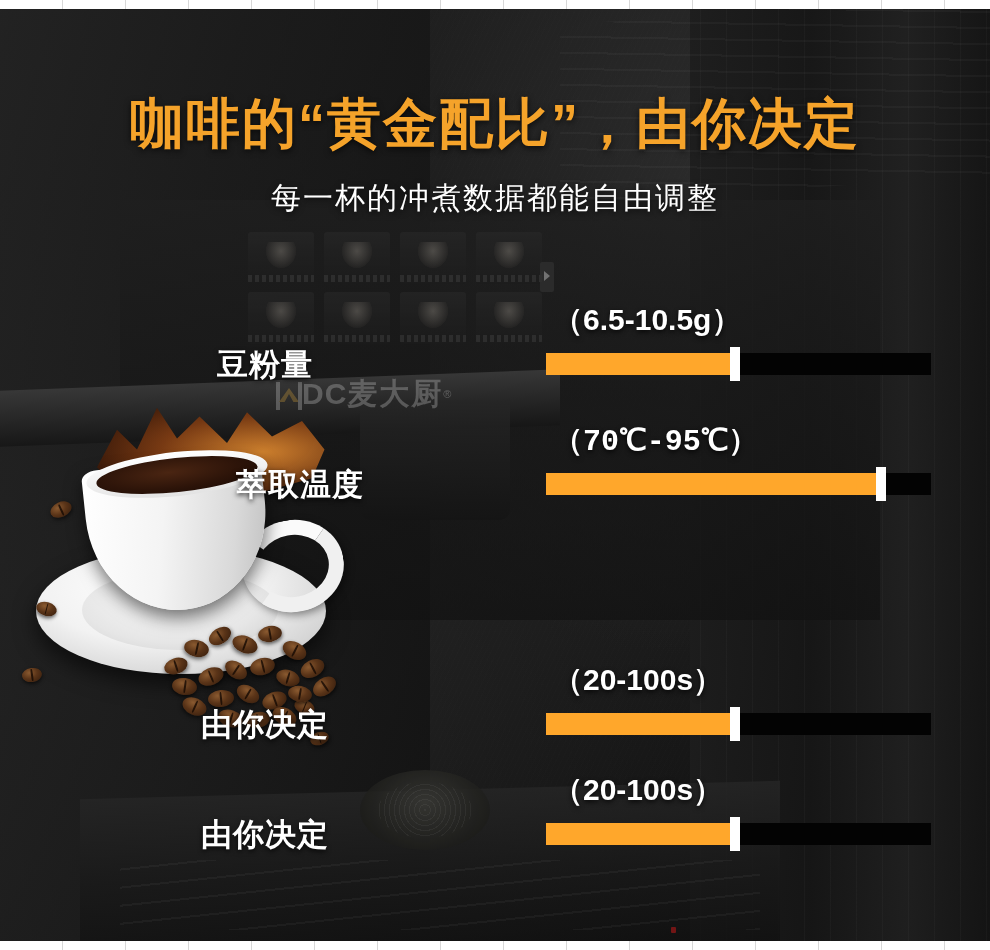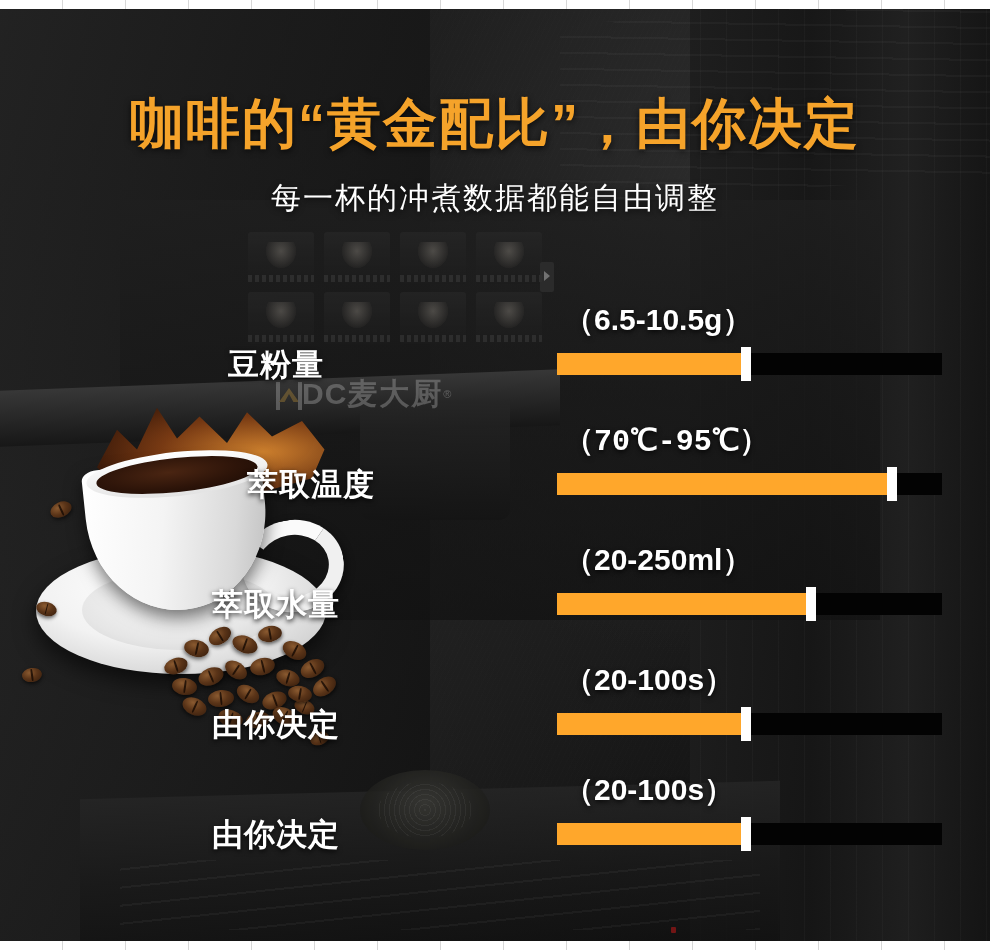--- a/index.html
+++ b/index.html
@@ -204,21 +204,21 @@
     box-shadow:0 2px 4px rgba(0,0,0,.6);
   }
   .bean:after{
     content:"";position:absolute;left:46%;top:10%;width:8%;height:80%;
     background:rgba(20,9,3,.8);border-radius:40%;
   }
   .bean-pile{position:absolute;left:140px;top:240px;width:200px;height:110px;}
 
   
   .rows{position:absolute;left:0;top:0;width:990px;height:950px;z-index:25;}
-  .row{position:absolute;left:16px;width:896px;height:100px;}
+  .row{position:absolute;left:5px;width:896px;height:100px;}
   .row-value{
     position:absolute;left:0;top:0;width:990px;
     font-size:30px;font-weight:bold;color:#ffffff;
     text-shadow:0 2px 5px rgba(0,0,0,.8);
     white-space:nowrap;
   }
   .row-label{
     position:absolute;top:44px;
     font-size:31px;font-weight:bold;color:#ffffff;letter-spacing:1px;
     text-shadow:0 2px 5px rgba(0,0,0,.8);
@@ -346,28 +346,20 @@
         </div>
       </div>
       <div class="row" style="top: 420px; font-family: Liberation Mono, monospace;">
         <div class="row-value" style="padding-left: 548px;">（70℃-95℃）</div>
         <div class="row-label" style="left: 0px; width: 520px; margin-left: 35px;">萃取温度</div>
         <div class="slider">
           <div class="slider-fill" style="width: 86%;"></div>
           <div class="slider-handle" style="left: calc(86% - 1px);"></div>
         </div>
       </div>
-      <div class="row" style="top: 540px;">
-        <div class="row-value" style="padding-left: 548px;">（20-250ml）</div>
-        <div class="row-label" style="left: 0px; width: 520px;">萃取水量</div>
-        <div class="slider">
-          <div class="slider-fill" style="width: 65%;"></div>
-          <div class="slider-handle" style="left: calc(65% - 1px);"></div>
-        </div>
-      </div>
       <div class="row" style="top: 660px;">
         <div class="row-value" style="padding-left: 548px;">（20-100s）</div>
         <div class="row-label" style="left: 0px; width: 520px;">由你决定</div>
         <div class="slider">
           <div class="slider-fill" style="width: 48%;"></div>
           <div class="slider-handle" style="left: calc(48% - 1px);"></div>
         </div>
       </div>
       <div class="row" style="top: 770px;">
         <div class="row-value" style="padding-left: 548px;">（20-100s）</div>

